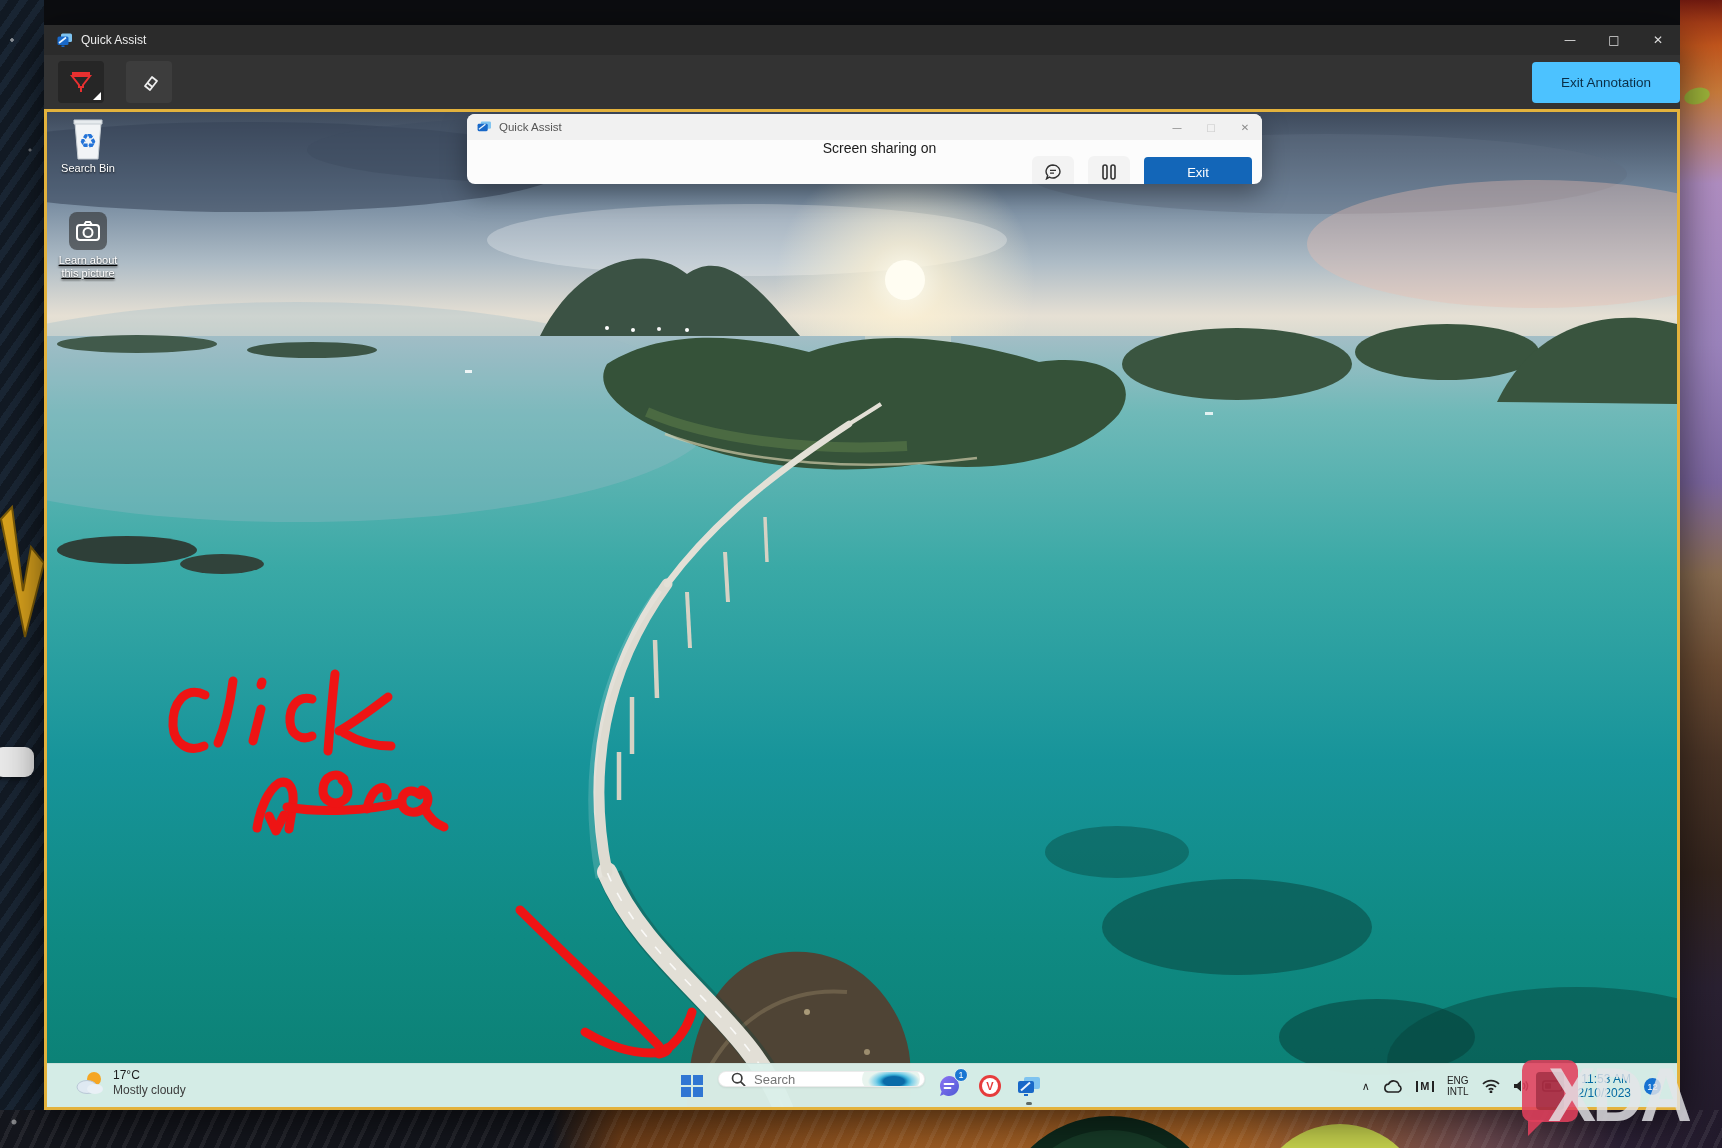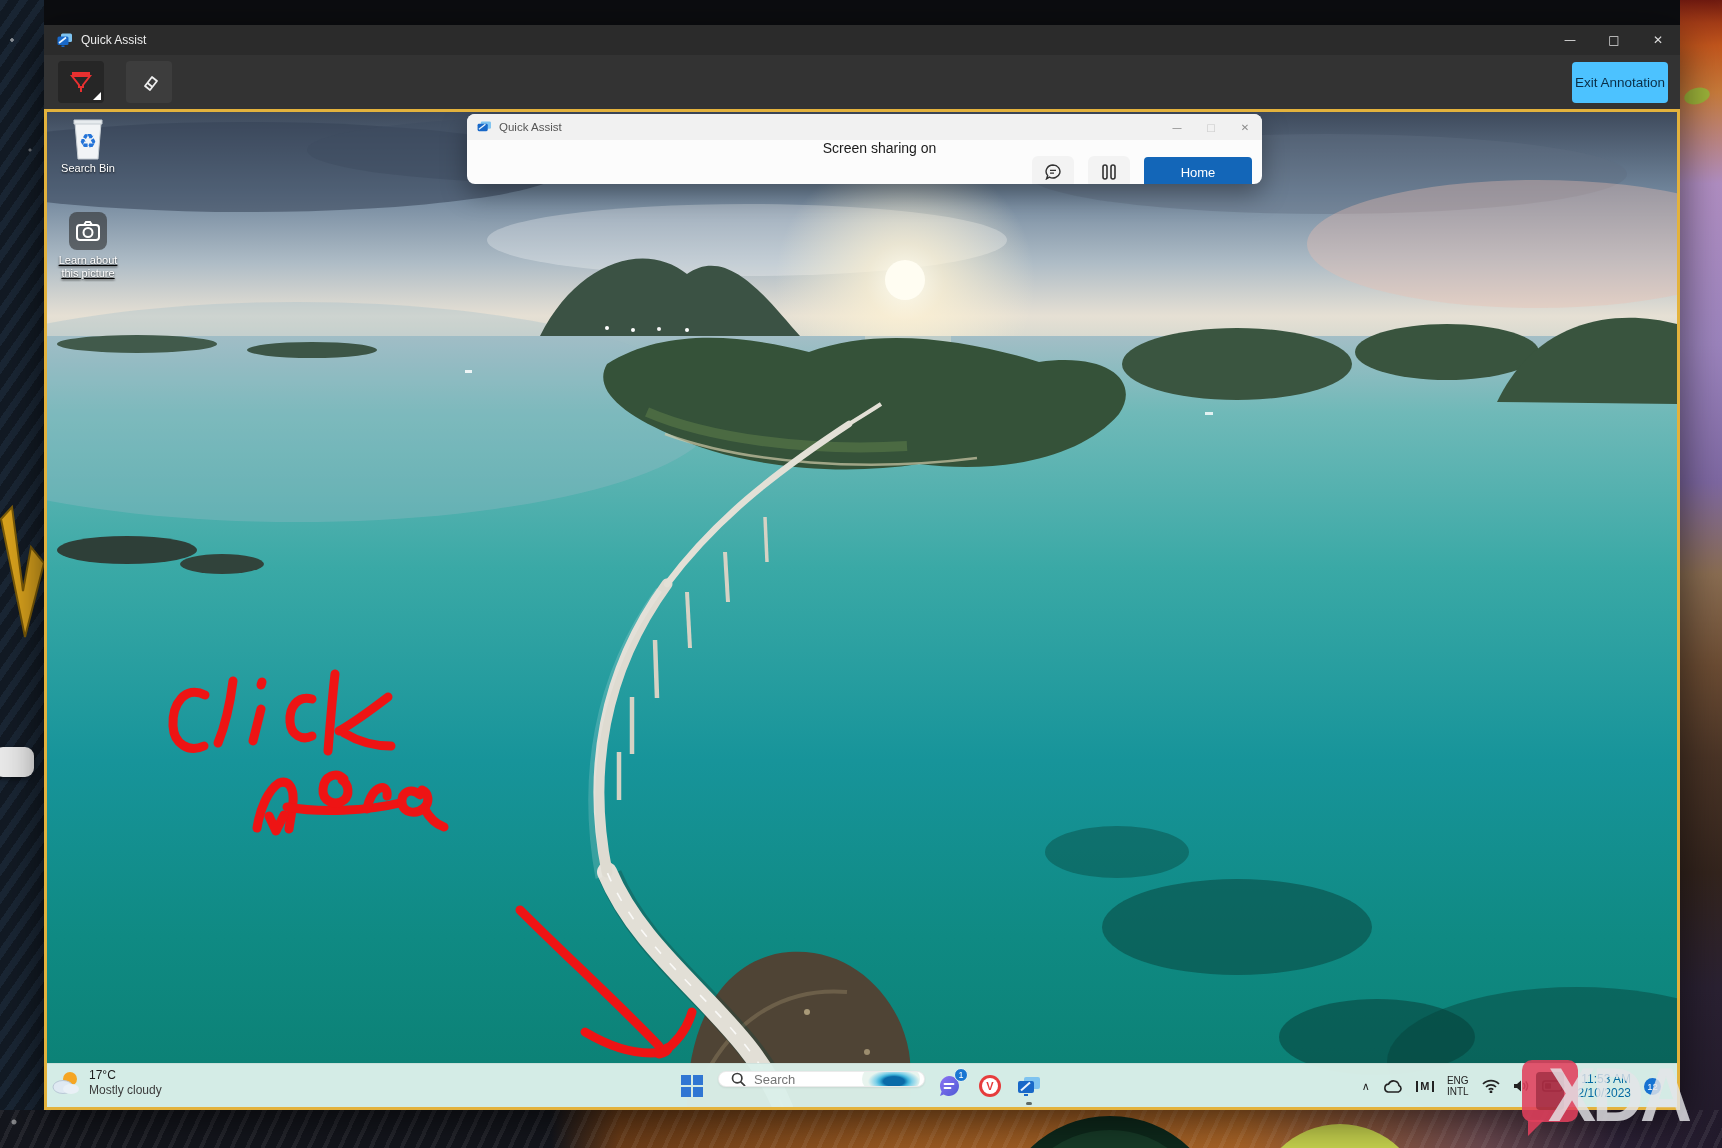--- a/index.html
+++ b/index.html
@@ -45,21 +45,21 @@
   .win-btn { width:44px; height:100%; display:flex; align-items:center; justify-content:center;
       color:#dddddd; font-size:12px; font-family:"DejaVu Sans", sans-serif; cursor:default; }
   .toolbar { position:absolute; left:0; top:30px; right:0; height:54px; background:#333333;
       display:flex; align-items:center; }
   .tool-btn { width:46px; height:42px; border-radius:4px; margin-left:12px; position:relative;
       display:flex; align-items:center; justify-content:center; }
   .tool-btn.pen { background:#262626; margin-left:14px; }
   .tool-btn.eraser { background:#3d3d3d; margin-left:22px; }
   .pen-caret { position:absolute; right:3px; bottom:3px; width:0; height:0;
       border-left:8px solid transparent; border-bottom:8px solid #ffffff; }
-  .exit-btn { margin-left:auto; margin-right:12px; height:41px; padding:0 3px;
+  .exit-btn { margin-left:auto; height:41px; padding:0 29px;
       background:#4cc2ff; color:#0a2e47; border:none; border-radius:4px; font-size:13.5px;
       font-family:"Liberation Sans", sans-serif; }
 
   
   .screen { position:absolute; left:0; top:84px; right:0; bottom:0;
       border:3px solid #e3b23d; background:#0b7f72; }
   .screen-inner { position:relative; width:1630px; height:995px; overflow:hidden; }
   .wallpaper { position:absolute; inset:0; }
 
   
@@ -83,21 +83,21 @@
   .sb-status { font-size:14px; color:#1b1b1b; margin-left:30px; }
   .sb-actions { margin-left:auto; display:flex; align-items:center; gap:14px; margin-right:10px; }
   .sb-iconbtn { width:42px; height:32px; border-radius:6px; background:#f3f3f3;
       display:flex; align-items:center; justify-content:center; border:none; }
   .leave-btn { width:108px; height:30px; border:none; border-radius:4px; background:#1366b8;
       color:#fff; font-size:13px; font-family:"Liberation Sans", sans-serif; }
 
   
   .taskbar { position:absolute; left:0; bottom:0; width:1630px; height:44px;
       background:rgba(219,240,233,.97); border-top:1px solid rgba(0,0,0,.05); }
-  .tb-weather { position:absolute; left:4px; top:4px; display:flex; align-items:center; gap:8px; }
+  .tb-weather { position:absolute; left:28px; top:4px; display:flex; align-items:center; gap:8px; }
   .tb-weather .wt { font-size:12px; color:#1c1c1c; line-height:15px; }
   .tb-weather .wc { font-size:12px; color:#3c3c3c; line-height:15px; }
   .tb-start { position:absolute; left:632px; top:9px; width:26px; height:26px;
       display:flex; align-items:center; justify-content:center; }
   .tb-search { position:absolute; left:671px; top:7px; width:207px; height:16px;
       background:#ffffff; border:1px solid rgba(0,0,0,.08); border-radius:15px;
       display:flex; align-items:center; box-shadow:0 1px 2px rgba(0,0,0,.08); overflow:hidden; }
   .tb-search input { border:none; outline:none; background:transparent; font-size:13px;
       color:#444; width:100px; margin-left:8px; font-family:"Liberation Sans", sans-serif; }
   .bing-pic { margin-left:auto; margin-right:4px; width:58px; height:24px; border-radius:12px;
@@ -442,21 +442,21 @@
                 <line x1="6" y1="6.3" x2="12" y2="6.3" stroke="#333" stroke-width="1.3"></line>
                 <line x1="6" y1="9.2" x2="10" y2="9.2" stroke="#333" stroke-width="1.3"></line>
               </svg>
             </button>
             <button class="sb-iconbtn">
               <svg width="14" height="16" viewBox="0 0 14 16">
                 <rect x="1" y="1" width="4" height="14" rx="2" fill="none" stroke="#333" stroke-width="1.6"></rect>
                 <rect x="9" y="1" width="4" height="14" rx="2" fill="none" stroke="#333" stroke-width="1.6"></rect>
               </svg>
             </button>
-            <button class="leave-btn">Home</button>
+            <button class="leave-btn">Exit</button>
           </div>
         </div>
       </div>
 
       <svg class="annotation-layer" viewBox="0 0 1630 996" preserveAspectRatio="none" aria-label="Click here">
         <g fill="none" stroke="#ee1414" stroke-width="9" stroke-linecap="round" stroke-linejoin="round">
 
           <path d="M158,583 C138,573 125,592 126,614 C127,632 142,641 157,634"></path>
 
           <path d="M186,569 C183,592 178,614 171,631"></path>

